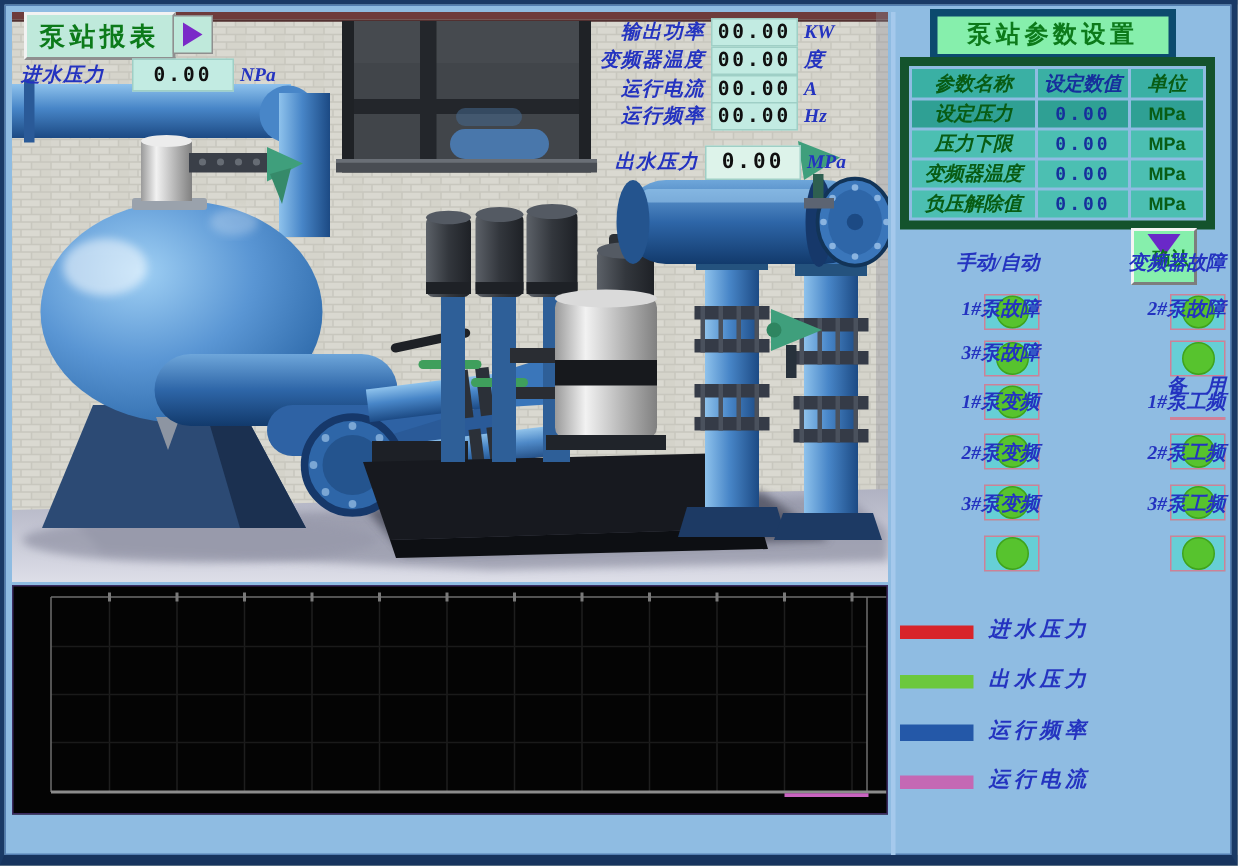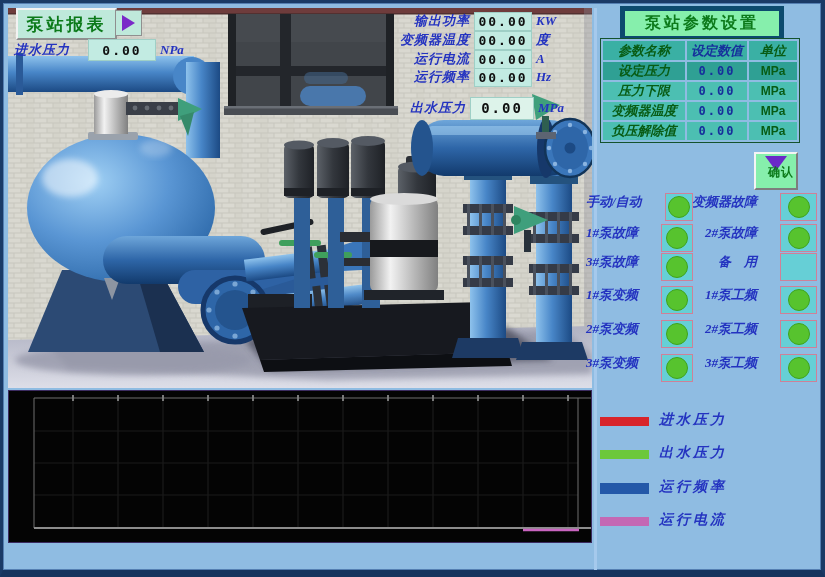--- a/index.html
+++ b/index.html
@@ -47,37 +47,37 @@
   .outlet .lbl{flex:1 1 auto; text-align:right;}
   .outlet .valbox{flex:0 0 62px; height:21px; background:#ddf3ea; font-size:14px;}
   .outlet .unit{flex:0 0 30px;}
   
   .settings-title{
     left:617px; top:3px; width:154px; height:25px; background:#86efac; border:5px solid #0c4a6e;
     display:flex; align-items:center; justify-content:center;
     font-size:16px; font-weight:bold; letter-spacing:3px; color:#0c7a1a;
   }
   .settings-table{left:597px; top:35px; border-collapse:separate; border-spacing:2px;
-    border:1px solid #14532d; background:#8fbce2;}
+    border:6px solid #14532d; background:#8fbce2;}
   .settings-table th, .settings-table td{padding:0; text-align:center; font-weight:bold; font-style:italic;}
   .settings-table th{height:19px; font-size:13px; color:#9c28a8; background:#3ab0a4;}
   .settings-table td{height:17px; font-size:13px;}
   .settings-table .c-name{width:82px; color:#085c14;}
   .settings-table .c-val{width:60px; color:#16309c; font-style:normal; font-family:"DejaVu Sans Mono", monospace; letter-spacing:2px; font-size:12px;}
   .settings-table .c-unit{width:48px; color:#085c14; font-style:normal; font-family:"Liberation Sans", sans-serif; font-size:12px;}
   tr.r-dark td{background:#2fa094;} tr.r-light td{background:#4cbfb2;}
   .confirm-btn{
     left:751px; top:149px; width:40px; height:34px; background:#86efac;
     border:2px solid; border-color:#f4f4f4 #7d7d7d #7d7d7d #f4f4f4;
     display:flex; flex-direction:column; align-items:center; cursor:pointer;text-align:right;
   }
   .confirm-tri{width:0;height:0;margin-top:2px;border-left:11px solid transparent;border-right:11px solid transparent;border-top:15px solid #6a28c8;}
   .confirm-lbl{margin-top:-7px; font-size:12px; font-weight:bold; color:#0c7a1a; letter-spacing:1px; align-self:flex-end; margin-right:2px;}
   
-  .ind{position:absolute; height:27px; display:flex; align-items:flex-start; justify-content:flex-end; gap:23px;}
+  .ind{position:absolute; height:27px; display:flex; align-items:flex-end; justify-content:flex-end; gap:12px;flex-direction:column;}
   .ind .lbl{font-size:13px; white-space:nowrap;}
   .ind .box{width:35px; height:26px; background:#66cfd6; border:1px solid #cf8098;
     display:flex; align-items:center; justify-content:center;}
   .lamp{width:20px; height:20px; border-radius:50%; background:#57c32e; border:1px solid #3fa31c;}
   
   .leg-bar{position:absolute; left:597px; width:49px; height:9px;}
   .sw-red{background:#d8242a;} .sw-green{background:#6cc83c;}
   .sw-blue{background:#2458a8; height:11px;} .sw-mag{background:#c468b4;}
   .leg-lbl{position:absolute; left:656px; font-size:14px; letter-spacing:3px;}
   

